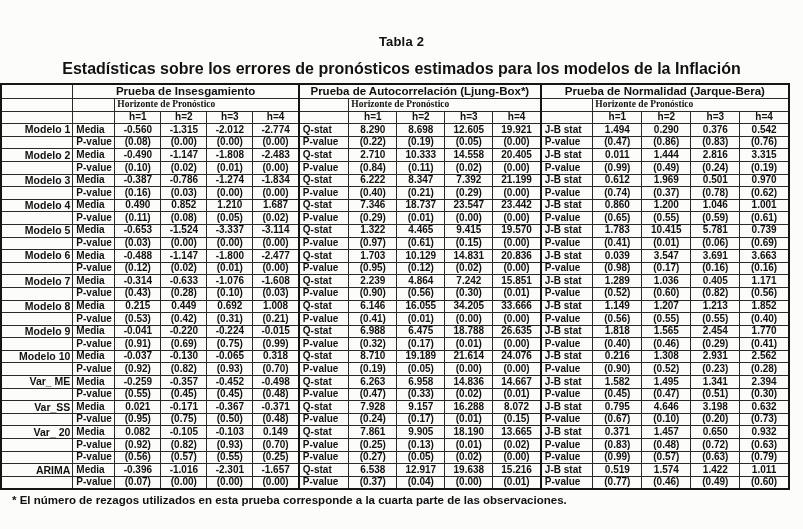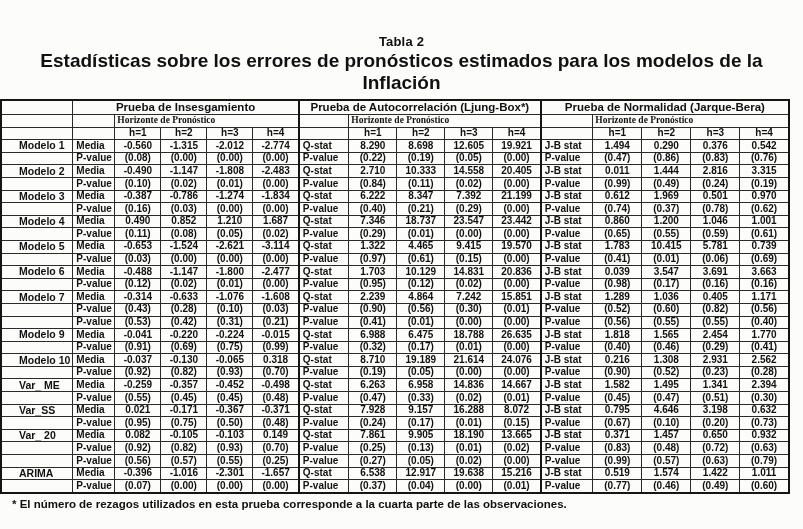--- a/index.html
+++ b/index.html
@@ -13,22 +13,22 @@
     overflow:hidden;
   }
   .title{
     text-align:center;
     font-size:13px;
     padding-top:34px;
     letter-spacing:0.2px;
   }
   .subtitle{
     text-align:center;
-    font-size:19px;
-    margin-top:1px;
+    font-size:16px;
+    margin-top:11px;
     margin-bottom:5px;
   }
   table{
     border-collapse:collapse;
     table-layout:fixed;
     border:2px solid #151515;
   }
   td{
     border:1px solid #2a2a2a;
     font-size:10px;
@@ -48,21 +48,21 @@
   td.horizon{
     text-align:left;
     font-size:9.5px;
     font-family:Liberation Serif, serif;
   }
   td.hcol{
     text-align:center;
     font-size:10px;
   }
   td.model-label{
-    text-align:left;
+    text-align:right;
     font-size:10.5px;
     padding-left:17px;
   }
   td.stat-label{
     text-align:left;
     font-size:10px;
     padding-left:3px;
   }
   td.num{
     text-align:center;
@@ -276,21 +276,21 @@
         <td class="num" colspan="1">(0.65)</td>
         <td class="num" colspan="1">(0.55)</td>
         <td class="num" colspan="1">(0.59)</td>
         <td class="num" colspan="1">(0.61)</td>
       </tr>
       <tr>
         <td class="model-label" colspan="1">Modelo 5</td>
         <td class="stat-label" colspan="1">Media</td>
         <td class="num" colspan="1">-0.653</td>
         <td class="num" colspan="1">-1.524</td>
-        <td class="num" colspan="1">-2.621</td>
+        <td class="num" colspan="1">-3.337</td>
         <td class="num" colspan="1">-3.114</td>
         <td class="stat-label sep" colspan="1">Q-stat</td>
         <td class="num" colspan="1">1.322</td>
         <td class="num" colspan="1">4.465</td>
         <td class="num" colspan="1">9.415</td>
         <td class="num" colspan="1">19.570</td>
         <td class="stat-label sep" colspan="1">J-B stat</td>
         <td class="num" colspan="1">1.783</td>
         <td class="num" colspan="1">10.415</td>
         <td class="num" colspan="1">5.781</td>
@@ -378,20 +378,38 @@
         <td class="stat-label sep" colspan="1">P-value</td>
         <td class="num" colspan="1">(0.90)</td>
         <td class="num" colspan="1">(0.56)</td>
         <td class="num" colspan="1">(0.30)</td>
         <td class="num" colspan="1">(0.01)</td>
         <td class="stat-label sep" colspan="1">P-value</td>
         <td class="num" colspan="1">(0.52)</td>
         <td class="num" colspan="1">(0.60)</td>
         <td class="num" colspan="1">(0.82)</td>
         <td class="num" colspan="1">(0.56)</td>
+      </tr>
+      <tr>
+        <td class="model-label" colspan="1">Modelo 8</td>
+        <td class="stat-label" colspan="1">Media</td>
+        <td class="num" colspan="1">0.215</td>
+        <td class="num" colspan="1">0.449</td>
+        <td class="num" colspan="1">0.692</td>
+        <td class="num" colspan="1">1.008</td>
+        <td class="stat-label sep" colspan="1">Q-stat</td>
+        <td class="num" colspan="1">6.146</td>
+        <td class="num" colspan="1">16.055</td>
+        <td class="num" colspan="1">34.205</td>
+        <td class="num" colspan="1">33.666</td>
+        <td class="stat-label sep" colspan="1">J-B stat</td>
+        <td class="num" colspan="1">1.149</td>
+        <td class="num" colspan="1">1.207</td>
+        <td class="num" colspan="1">1.213</td>
+        <td class="num" colspan="1">1.852</td>
       </tr>
       <tr>
         <td class="model-label" colspan="1"></td>
         <td class="stat-label" colspan="1">P-value</td>
         <td class="num" colspan="1">(0.53)</td>
         <td class="num" colspan="1">(0.42)</td>
         <td class="num" colspan="1">(0.31)</td>
         <td class="num" colspan="1">(0.21)</td>
         <td class="stat-label sep" colspan="1">P-value</td>
         <td class="num" colspan="1">(0.41)</td>

